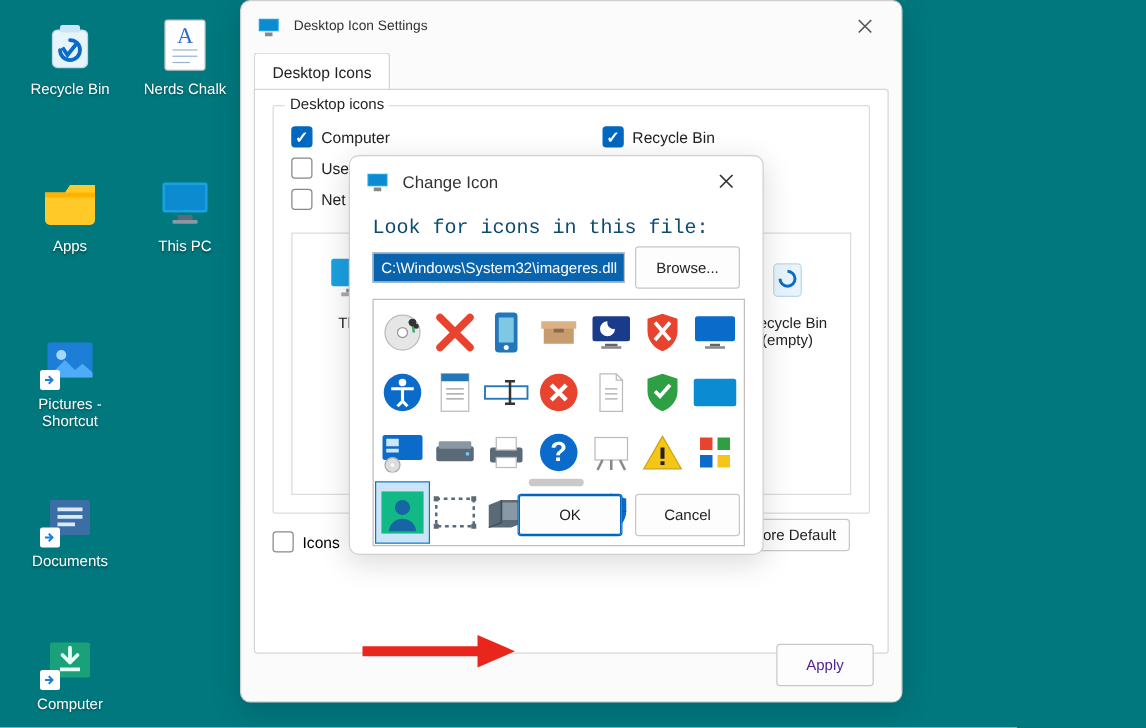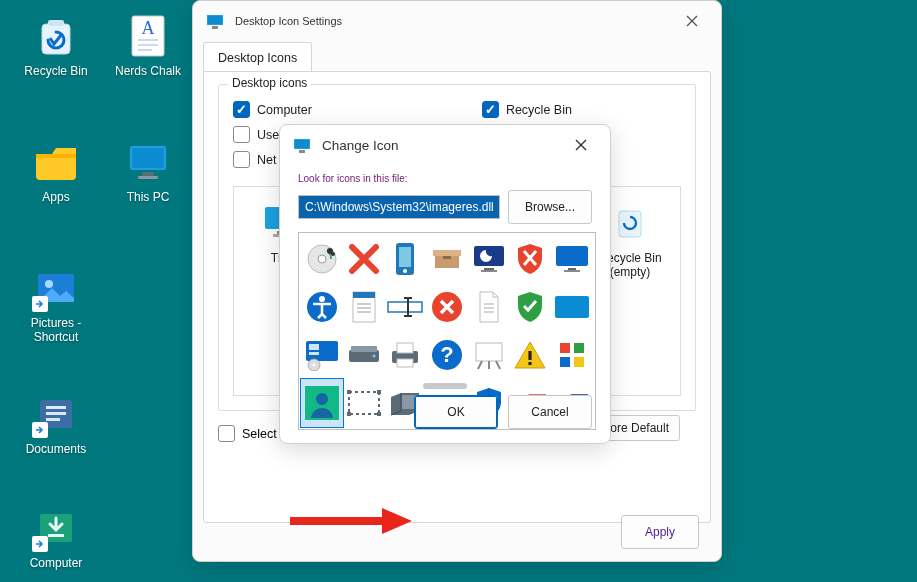--- a/index.html
+++ b/index.html
@@ -42,21 +42,21 @@
   .allowrow { margin-top:14px; display:flex; align-items:center; gap:7px; font-size:12.5px;}
   .btnrow { position:absolute; right:22px; bottom:12px; display:flex; gap:10px;}
   .btn { min-width:78px; height:26px; padding:16px 16px; border:1px solid #c8c8c8; background:#fdfdfd; border-radius:3px; font-size:12px; color:#222; display:flex; align-items:center; justify-content:center; cursor:pointer;}
   .btn.default { border-color:#0067c0; box-shadow:0 0 0 1px #0067c0 inset;}
   .btn.disabled { color:#4c1d95; }
   .restore-btn { position:absolute; right:15px; top:330px; width:90px; padding:0 4px; }
   
   .win-change { left:279px; top:124px; width:332px; height:320px; background:#fff; border-radius:8px;}
   .win-change .titlebar { height:40px; font-size:13.5px; font-weight:400;}
   .body2 { padding:2px 18px 12px 18px; position:relative; height: calc(100% - 40px);}
-  .lbl2 { font-size:10px; margin:6px 0; color:#701a75;}
+  .lbl2 { font-size:16px; margin:6px 0; color:#0c4a6e;font-family:Liberation Mono, monospace;}
   .row-file { display:flex; gap:8px; align-items:center;}
   .txt { flex:1; height:24px; border:1px solid #bfbfbf; padding:0 6px; font-size:12px; background:#fff; color:#000; white-space:nowrap; overflow:hidden; display:flex; align-items:center;}
   .txt.sel { background:#0a64ad; color:#fff;}
   .icon-grid { margin-top:8px; border:1px solid #bfbfbf; background:#fff; width:298px; height:198px; display:grid; grid-template-columns:repeat(7, 1fr); grid-auto-rows:48px; gap:0; overflow:hidden; padding:2px 2px;}
   .cell { display:flex; align-items:center; justify-content:center; position:relative;}
   .cell.sel { background:#cce4f7; outline:1px solid #0078d4;}
   .sbar { position:absolute; left:50%; transform:translateX(-50%); bottom:54px; width:44px; height:6px; background:#c9c9c9; border-radius:3px;}
   .btnrow2 { position:absolute; right:18px; bottom:14px; display:flex; gap:10px;}
   
   .arrow { position:absolute; left:286px; top:505px; width:130px; height:32px; pointer-events:none;}
@@ -231,21 +231,21 @@
             </div>
           <span>Recycle Bin (empty)</span>
         </div>
       </div>
       <div class="btn restore-btn">
           <span>store Default</span>
         </div>
     </div>
     <div class="allowrow">
       <div class="cbox"></div>
-      <span>Select</span>
+      <span>Icons</span>
     </div>
   </div>
   <div class="btnrow">
     <div class="btn disabled">
         <span>Apply</span>
       </div>
   </div>
 </div>
 
 <div class="win win-change">

